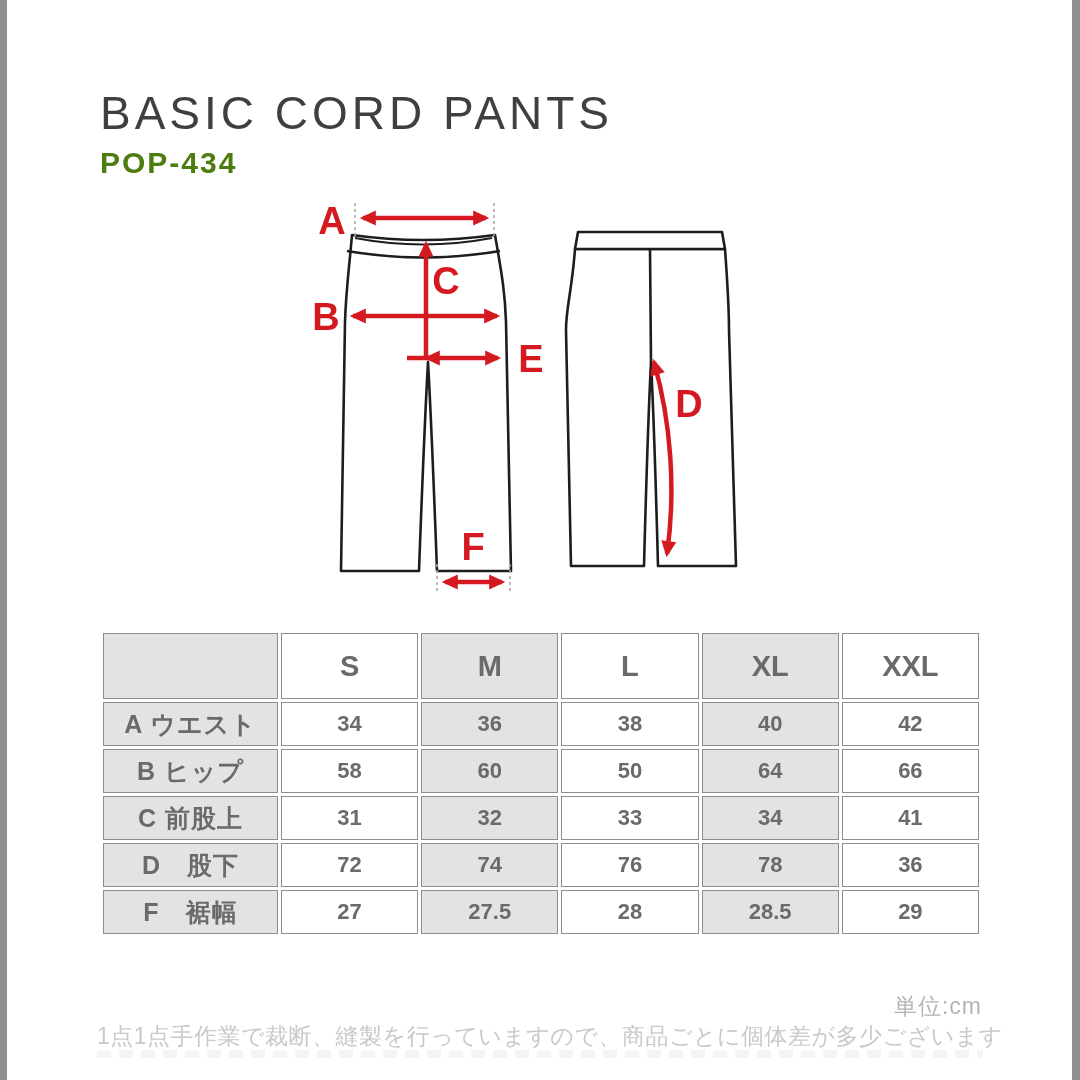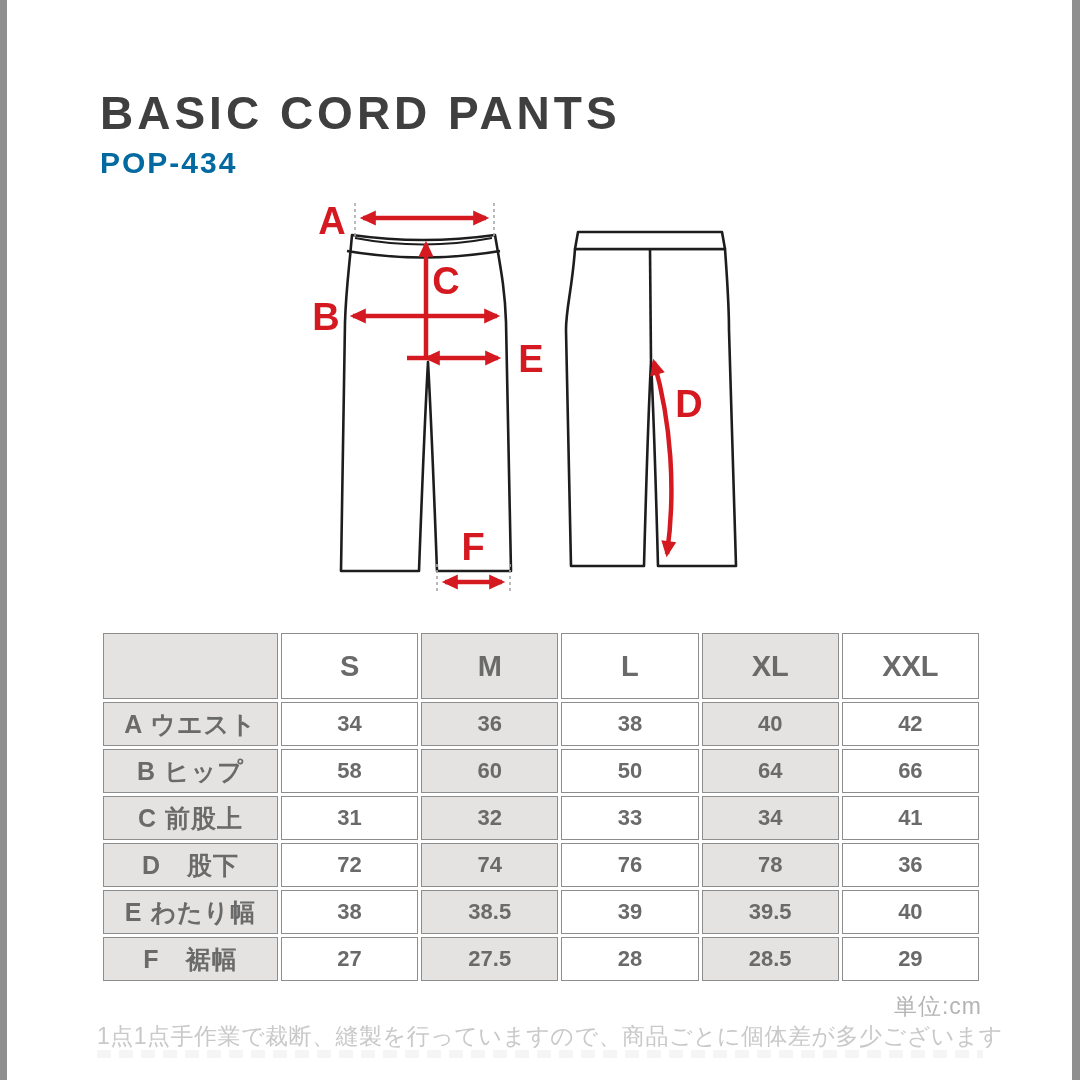--- a/index.html
+++ b/index.html
@@ -2,22 +2,22 @@
 <html><head>
 <meta charset="utf-8">
 <style>
   html,body{margin:0;padding:0;}
   body{width:1080px;height:1080px;background:#fff;font-family:"Liberation Sans","DejaVu Sans",sans-serif;overflow:hidden;}
   .page{position:relative;width:1080px;height:1080px;background:#fff;}
   .edge-strip{position:absolute;top:0;height:1080px;background:#8f8f8f;}
   .edge-left{left:0;width:7px;}
   .edge-right{right:0;width:8px;}
 
-  .title{position:absolute;left:100px;top:86px;font-size:46px;font-weight:700;letter-spacing:4px;color:#3f3f3f;white-space:nowrap;}
-  .model{position:absolute;left:100px;top:146px;font-size:30px;font-weight:700;letter-spacing:2px;color:#0369a1;}
+  .title{position:absolute;left:100px;top:86px;font-size:46px;font-weight:400;letter-spacing:4px;color:#3f3f3f;white-space:nowrap;}
+  .model{position:absolute;left:100px;top:146px;font-size:30px;font-weight:700;letter-spacing:2px;color:#4d7c0f;}
 
   .diagram{position:absolute;left:295px;top:190px;width:470px;height:412px;}
 
   .size-table{position:absolute;left:100px;top:630px;width:882px;border-collapse:separate;border-spacing:3px;table-layout:fixed;}
   .size-table th,.size-table td{border:1px solid #8d8d8d;text-align:center;vertical-align:middle;color:#6a6a6a;font-weight:700;padding:0;}
   .size-table col.c-label{width:175px;}
   .size-table thead th{height:64px;font-size:29px;background:#fff;}
   .size-table tbody td{height:42px;font-size:22px;background:#fff;}
   .size-table td.row-label{font-size:25px;letter-spacing:1px;}
   .size-table .shade{background:#e4e3e1;}
@@ -129,28 +129,20 @@
       </tr>
       <tr>
         <td class="row-label shade">D　股下</td>
         <td>72</td>
         <td class="shade">74</td>
         <td>76</td>
         <td class="shade">78</td>
         <td>36</td>
       </tr>
       <tr>
-        <td class="row-label shade">E わたり幅</td>
-        <td>38</td>
-        <td class="shade">38.5</td>
-        <td>39</td>
-        <td class="shade">39.5</td>
-        <td>40</td>
-      </tr>
-      <tr>
         <td class="row-label shade">F　裾幅</td>
         <td>27</td>
         <td class="shade">27.5</td>
         <td>28</td>
         <td class="shade">28.5</td>
         <td>29</td>
       </tr>
     </tbody>
   </table>
 

